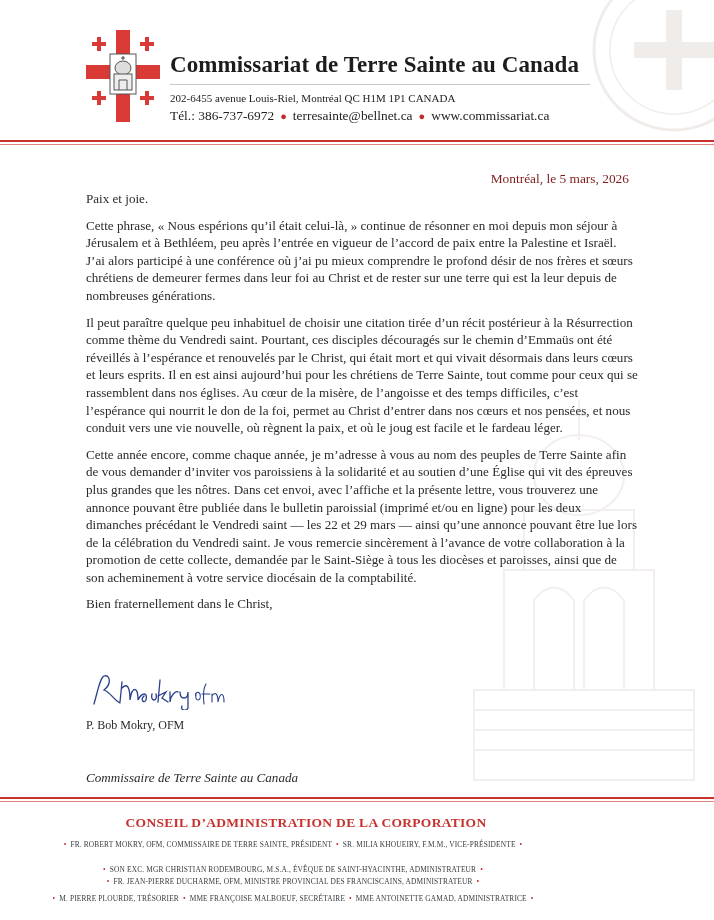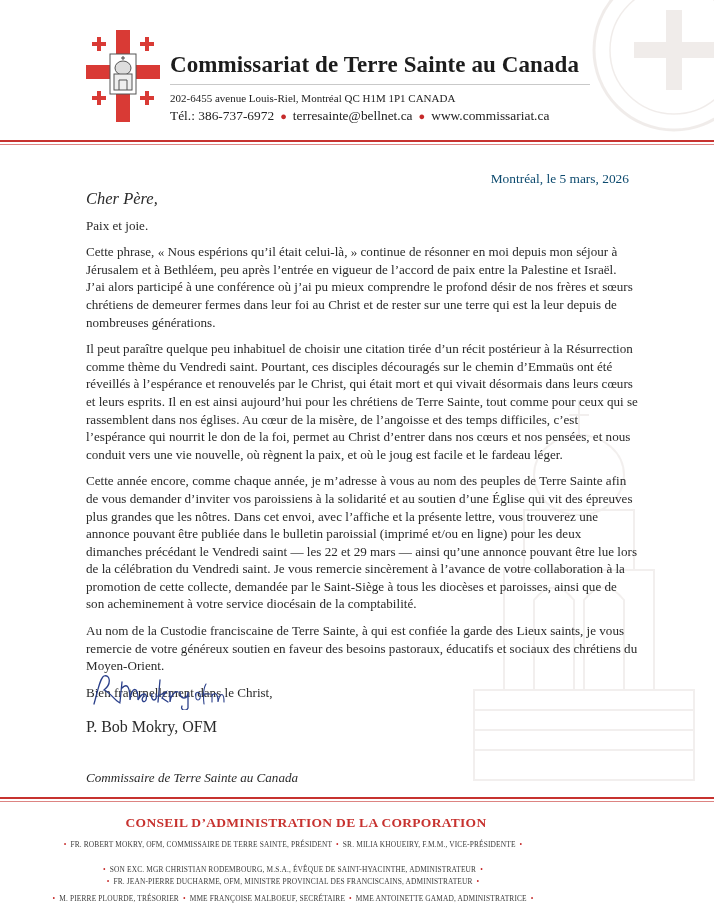--- a/index.html
+++ b/index.html
@@ -8,26 +8,26 @@
   .watermark-tr { position:absolute; right:-30px; top:-20px; width:190px; height:170px; opacity:.12; }
   .watermark-br { position:absolute; right:0; top:380px; width:270px; height:410px; opacity:.10; }
   .logo { position:absolute; left:86px; top:30px; width:74px; height:92px; }
   .org-title { position:absolute; left:170px; top:52px; font-size:23px; font-weight:bold; color:#1c1c1c; letter-spacing:0.1px; white-space:nowrap; }
   .title-rule { position:absolute; left:170px; top:84px; width:420px; height:1px; background:#c9c9c9; }
   .address { position:absolute; left:170px; top:92px; font-size:11px; color:#222; white-space:nowrap; }
   .contact { position:absolute; left:170px; top:108px; font-size:13.4px; color:#222; white-space:nowrap; }
   .contact .dot { color:#c62a2a; margin:0 6px; font-size:11px; }
   .rule-top { position:absolute; left:0; top:140px; width:714px; height:2px; background:#c7322f; }
   .rule-top2 { position:absolute; left:0; top:144px; width:714px; height:1px; background:#c7322f; opacity:.6; }
-  .date { position:absolute; right:85px; top:171px; font-size:13.4px; color:#0c4a6e;text-align:center; }
+  .date { position:absolute; right:85px; top:171px; font-size:13.4px; color:#7f1d1d;text-align:center; }
   .letter { position:absolute; left:86px; top:190px; width:552px; font-size:13.1px; line-height:17.6px; color:#2a2a2a; }
   .salutation { font-style:italic; font-size:16.5px; margin:0 0 9px 0; }
   .letter p { margin:0 0 9px 0; }
   .signature { position:absolute; left:90px; top:670px; width:140px; height:40px; }
-  .sign-name { position:absolute; left:86px; top:718px; font-size:16px; }
+  .sign-name { position:absolute; left:86px; top:718px; font-size:12px; }
   .sign-title { position:absolute; left:86px; top:770px; font-size:13.1px; font-style:italic; }
   .rule-bot { position:absolute; left:0; top:797px; width:714px; height:2px; background:#c7322f; }
   .rule-bot2 { position:absolute; left:0; top:801px; width:714px; height:1px; background:#c7322f; opacity:.6; }
   .board-title { position:absolute; left:0; top:815px; width:612px; text-align:center; font-size:13.5px; font-weight:bold; color:#c7322f; letter-spacing:0.3px; }
   .board-line { position:absolute; left:0; width:586px; text-align:center; font-size:7.4px; color:#3a3a3a; letter-spacing:0.15px; white-space:nowrap; }
   .board-line .dot { color:#c62a2a; margin:0 4px; }
 </style>
 </head>
 <body>
 
@@ -75,26 +75,24 @@
 <div class="title-rule"></div>
 <div class="address">202-6455 avenue Louis-Riel, Montréal QC H1M 1P1  CANADA</div>
 <div class="contact">
   <span>Tél.: 386-737-6972</span><span class="dot">●</span><span>terresainte@bellnet.ca</span><span class="dot">●</span><span>www.commissariat.ca</span>
 </div>
 <div class="rule-top"></div>
 <div class="rule-top2"></div>
 
 <div class="date">Montréal, le 5 mars, 2026</div>
 <div class="letter">
-  <p class="salutation">Cher Père,</p>
   <p>Paix et joie.</p>
   <p>Cette phrase, « Nous espérions qu’il était celui-là, » continue de résonner en moi depuis mon séjour à Jérusalem et à Bethléem, peu après l’entrée en vigueur de l’accord de paix entre la Palestine et Israël. J’ai alors participé à une conférence où j’ai pu mieux comprendre le profond désir de nos frères et sœurs chrétiens de demeurer fermes dans leur foi au Christ et de rester sur une terre qui est la leur depuis de nombreuses générations.</p>
   <p>Il peut paraître quelque peu inhabituel de choisir une citation tirée d’un récit postérieur à la Résurrection comme thème du Vendredi saint. Pourtant, ces disciples découragés sur le chemin d’Emmaüs ont été réveillés à l’espérance et renouvelés par le Christ, qui était mort et qui vivait désormais dans leurs cœurs et leurs esprits. Il en est ainsi aujourd’hui pour les chrétiens de Terre Sainte, tout comme pour ceux qui se rassemblent dans nos églises. Au cœur de la misère, de l’angoisse et des temps difficiles, c’est l’espérance qui nourrit le don de la foi, permet au Christ d’entrer dans nos cœurs et nos pensées, et nous conduit vers une vie nouvelle, où règnent la paix, et où le joug est facile et le fardeau léger.</p>
   <p>Cette année encore, comme chaque année, je m’adresse à vous au nom des peuples de Terre Sainte afin de vous demander d’inviter vos paroissiens à la solidarité et au soutien d’une Église qui vit des épreuves plus grandes que les nôtres. Dans cet envoi, avec l’affiche et la présente lettre, vous trouverez une annonce pouvant être publiée dans le bulletin paroissial (imprimé et/ou en ligne) pour les deux dimanches précédant le Vendredi saint — les 22 et 29 mars — ainsi qu’une annonce pouvant être lue lors de la célébration du Vendredi saint. Je vous remercie sincèrement à l’avance de votre collaboration à la promotion de cette collecte, demandée par le Saint-Siège à tous les diocèses et paroisses, ainsi que de son acheminement à votre service diocésain de la comptabilité.</p>
-  <p>Au nom de la Custodie franciscaine de Terre Sainte, à qui est confiée la garde des Lieux saints, je vous remercie de votre généreux soutien en faveur des besoins pastoraux, éducatifs et sociaux des chrétiens du Moyen-Orient.</p>
   <p>Bien fraternellement dans le Christ,</p>
 </div>
 
 <svg class="signature" viewBox="0 0 140 40">
   <path d="M4 34 C8 20 10 8 14 6 C20 4 22 14 14 20 C20 22 24 30 30 33 M32 12 L30 32 M32 18 C36 14 40 14 40 30 C42 16 48 16 48 30 C52 22 58 22 56 30 C54 34 50 30 54 26 M62 24 C60 32 68 32 66 24 M70 10 L68 32 M68 26 L76 22 L72 28 L78 32 M80 22 L80 32 C80 26 86 20 88 22 M90 22 C90 30 98 30 98 22 L98 38 C96 42 90 40 92 36" fill="none" stroke="#2a3f8a" stroke-width="1.3" stroke-linecap="round"></path>
   <path d="M106 24 C104 32 112 32 110 24 C108 20 104 24 106 26 M116 14 C112 20 114 34 114 34 M112 24 L120 24 M122 24 L122 32 M122 26 C124 22 128 22 128 32 C130 22 134 22 134 32" fill="none" stroke="#2a3f8a" stroke-width="1.1" stroke-linecap="round"></path>
 </svg>
 <div class="sign-name">P. Bob Mokry, OFM</div>
 <div class="sign-title">Commissaire de Terre Sainte au Canada</div>
 

